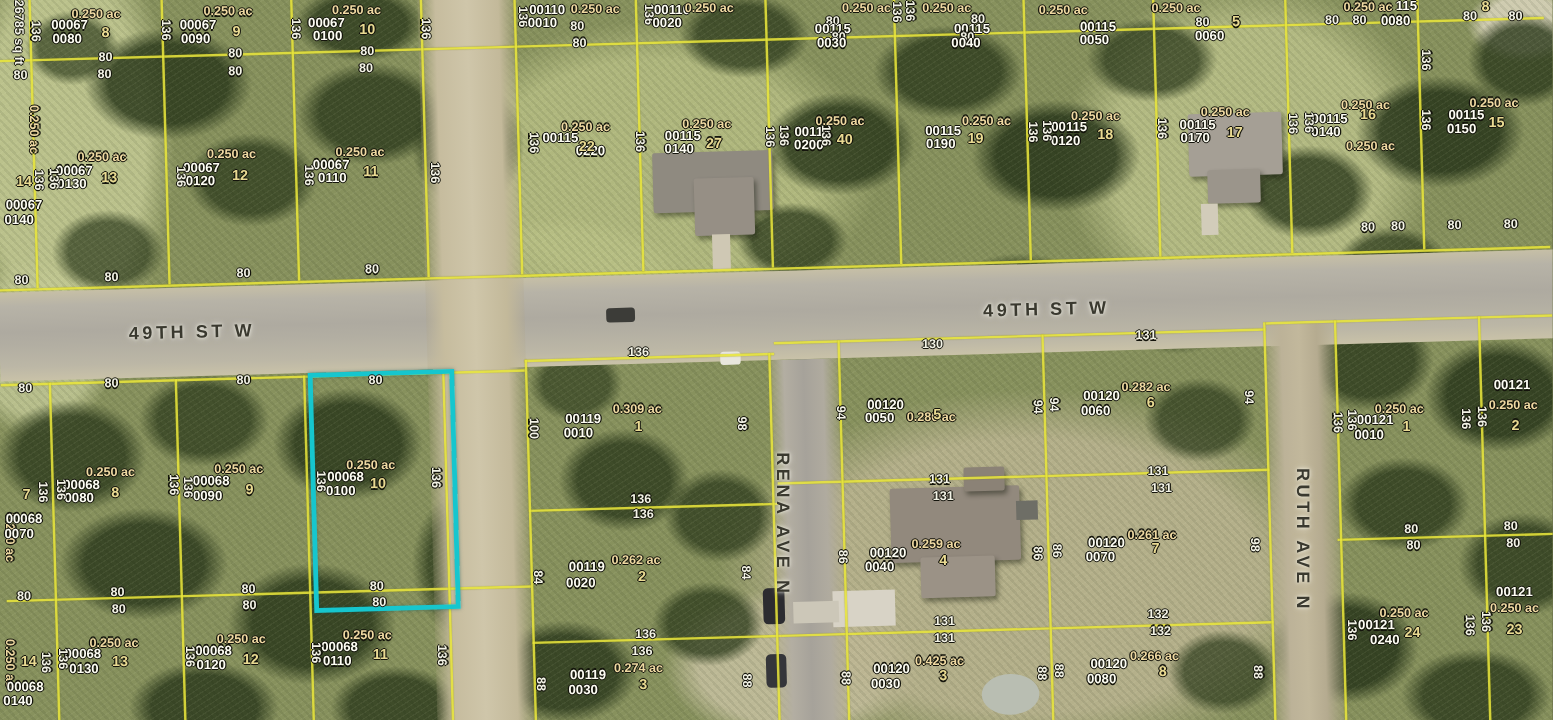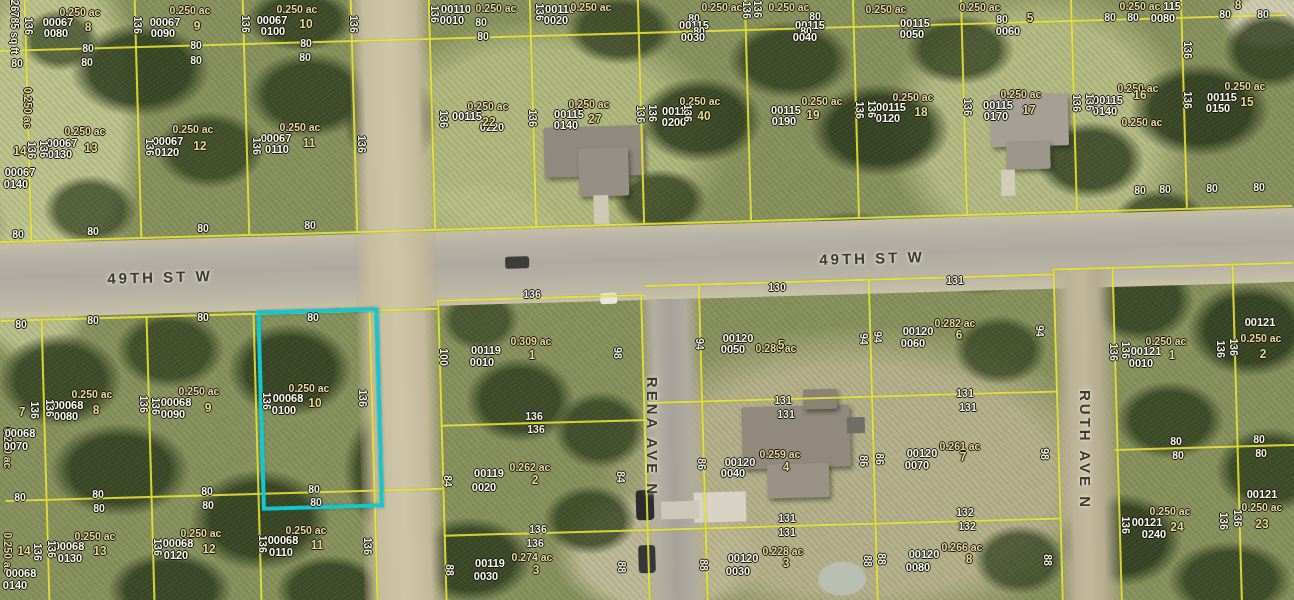--- a/index.html
+++ b/index.html
@@ -401,21 +401,21 @@
       <span class="lbl id" style="left: 917px; top: 465px;">0070</span>
       <span class="lbl area" style="left: 960px; top: 446px;">0.261 ac</span>
       <span class="lbl lot" style="left: 963px; top: 457px;">7</span>
       <span class="lbl dim r90" style="left: 1045px; top: 454px;">98</span>
       <span class="lbl dim" style="left: 787px; top: 518px;">131</span>
       <span class="lbl dim" style="left: 787px; top: 532px;">131</span>
       <span class="lbl dim" style="left: 965px; top: 512px;">132</span>
       <span class="lbl dim" style="left: 967px; top: 526px;">132</span>
       <span class="lbl id" style="left: 743px; top: 558px;">00120</span>
       <span class="lbl id" style="left: 738px; top: 571px;">0030</span>
-      <span class="lbl area" style="left: 783px; top: 551px;">0.228 ac</span>
+      <span class="lbl area" style="left: 783px; top: 551px;">0.425 ac</span>
       <span class="lbl lot" style="left: 786px; top: 563px;">3</span>
       <span class="lbl dim r90" style="left: 704px; top: 565px;">88</span>
       <span class="lbl dim r90" style="left: 868px; top: 561px;">88</span>
       <span class="lbl dim r90" style="left: 882px; top: 559px;">88</span>
       <span class="lbl id" style="left: 924px; top: 554px;">00120</span>
       <span class="lbl id" style="left: 918px; top: 567px;">0080</span>
       <span class="lbl area" style="left: 962px; top: 547px;">0.266 ac</span>
       <span class="lbl lot" style="left: 969px; top: 559px;">8</span>
       <span class="lbl street r90" style="left: 1085px; top: 450px;">RUTH AVE N</span>
       <span class="lbl id" style="left: 1146px; top: 351px;">00121</span>

